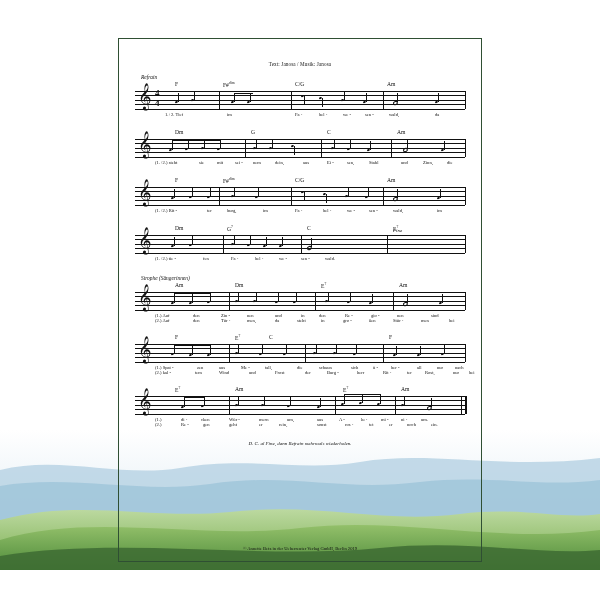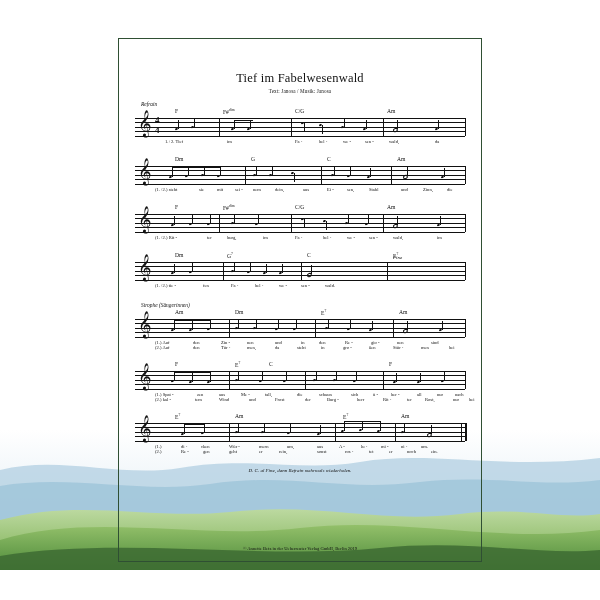--- a/index.html
+++ b/index.html
@@ -228,21 +228,20 @@
     <path d="M0,520 C80,498 150,520 230,512 C320,502 380,524 460,514 C520,506 560,520 600,514 L600,565 L0,565 Z" fill="url(#grassGrad2)"></path>
     <path d="M0,540 C90,512 200,540 300,528 C400,516 500,544 600,530 L600,570 L0,570 Z" fill="url(#grassGrad)"></path>
     <path d="M0,556 C120,536 260,560 380,548 C470,539 540,556 600,550 L600,575 L0,575 Z" fill="#3d6b33" opacity="0.85"></path>
     <rect x="0" y="570" width="600" height="30" fill="#ffffff"></rect>
     <rect x="0" y="0" width="600" height="40" fill="#ffffff"></rect>
   </svg>
 
   <div class="sheet">
     <div class="sheet-inner">
 
-      <div class="title">Tief im Fabelwesenwald</div>
       <div class="subtitle">Text: Janosa / Musik: Janosa</div>
 
       <div class="section-label">Refrain</div>
 
       <div class="system">
         <div class="chordrow">
           <span class="chord" style="left:40px">F</span>
           <span class="chord" style="left:88px"><span>F#</span><sup>dim</sup></span>
           <span class="chord" style="left:160px">C/G</span>
           <span class="chord" style="left:252px">Am</span>

